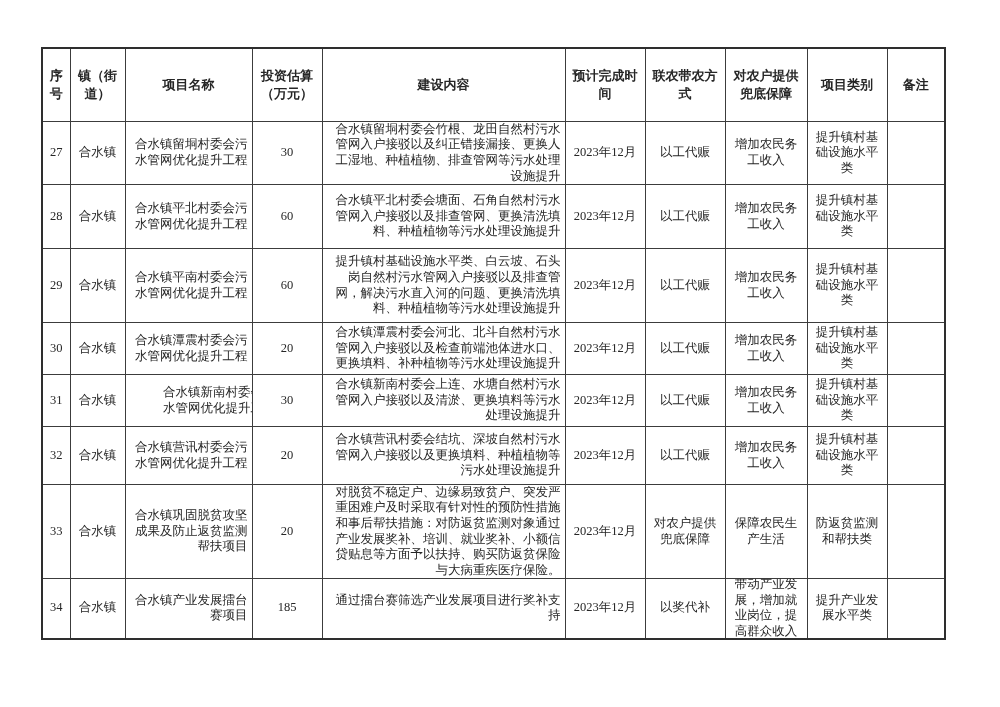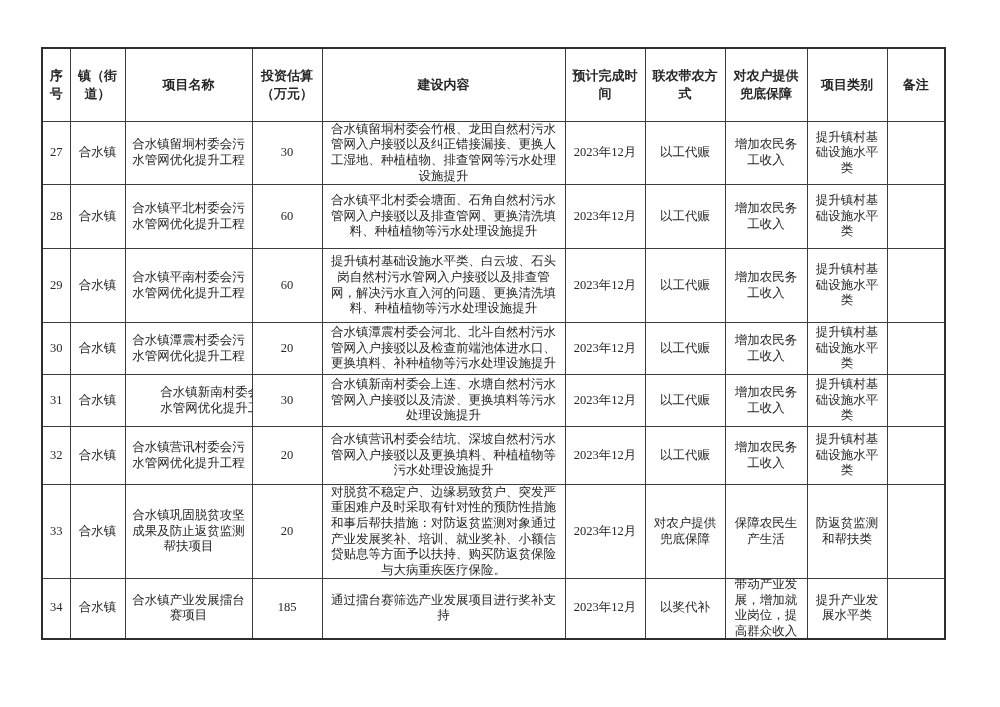--- a/index.html
+++ b/index.html
@@ -46,21 +46,21 @@
     line-height: 1.35;
     text-align: center;
   }
   td {
     font-size: 12.5px;
     line-height: 1.25;
     text-align: center;
   }
   td.col-left .cellbox {
     justify-content: flex-start;
-    text-align: center;
+    text-align: right;
   }
   .footer {
     position: absolute;
     left: 0;
     top: 638px;
     width: 100%;
     text-align: center;
     font-size: 13px;
     letter-spacing: 1px;
     color: #262626;

